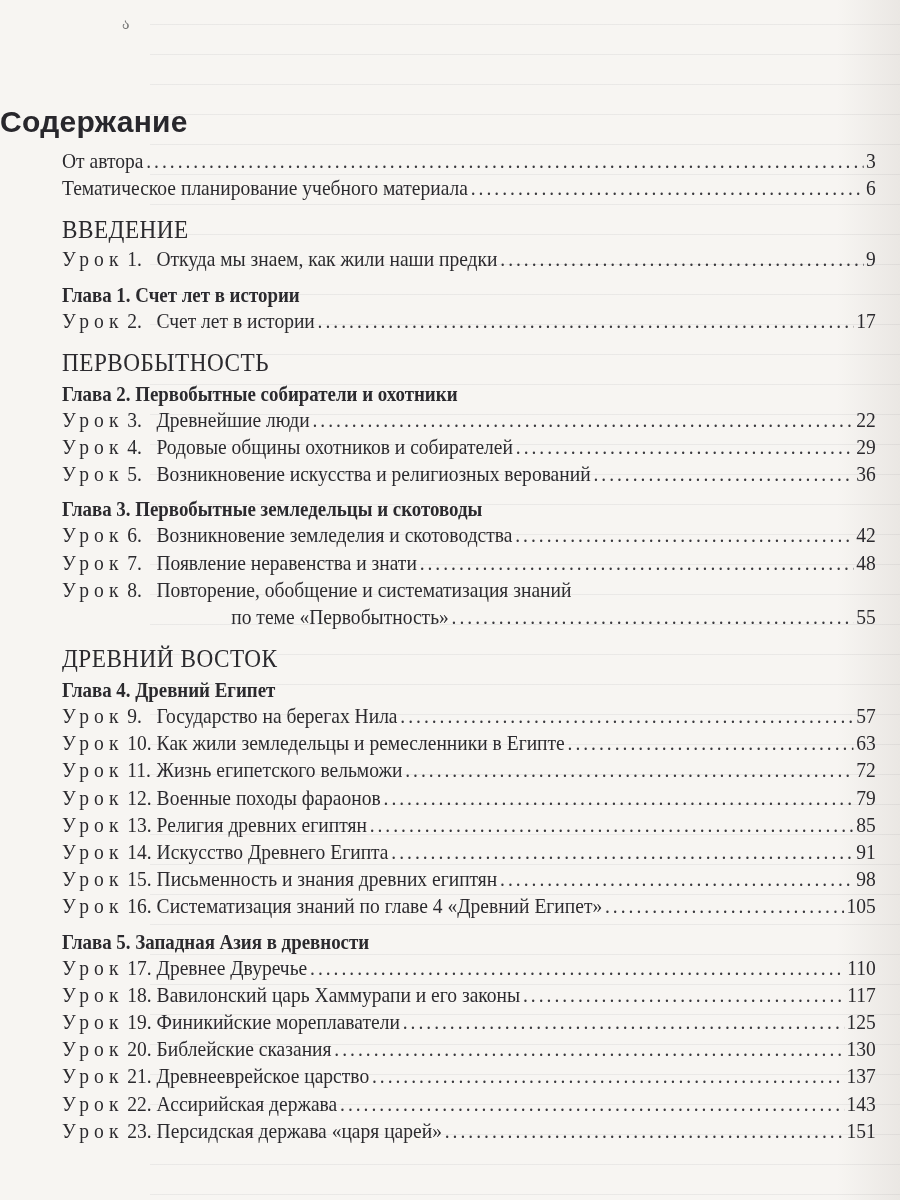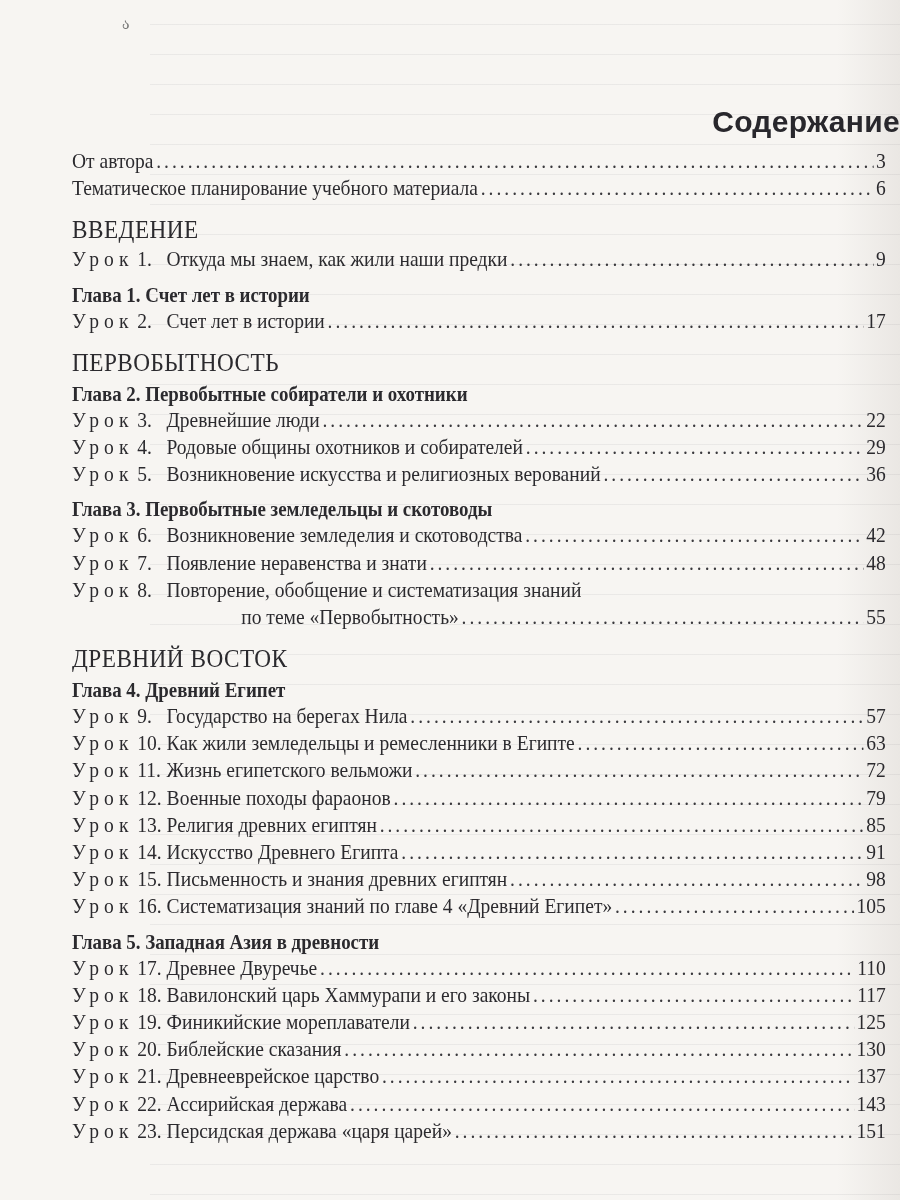--- a/index.html
+++ b/index.html
@@ -34,30 +34,30 @@
     .mark {
       position: absolute;
       left: 122px; top: 16px;
       font-size: 14px;
       color: #777;
     }
     .title {
       position: absolute;
       left: 0; width: 900px;
       top: 105px;
-      text-align: right;
+      text-align: left;
       font-family: "Liberation Sans", "DejaVu Sans", sans-serif;
       font-weight: bold;
       font-size: 30px;
       letter-spacing: 0.3px;
       color: #28272c;
     }
     .toc {
       position: absolute;
-      left: 72px;
+      left: 62px;
       top: 148px;
       width: 814px;
     }
     .row {
       display: flex;
       align-items: baseline;
       font-size: 21px;
       line-height: 27.2px;
       height: 27.2px;
       white-space: nowrap;

